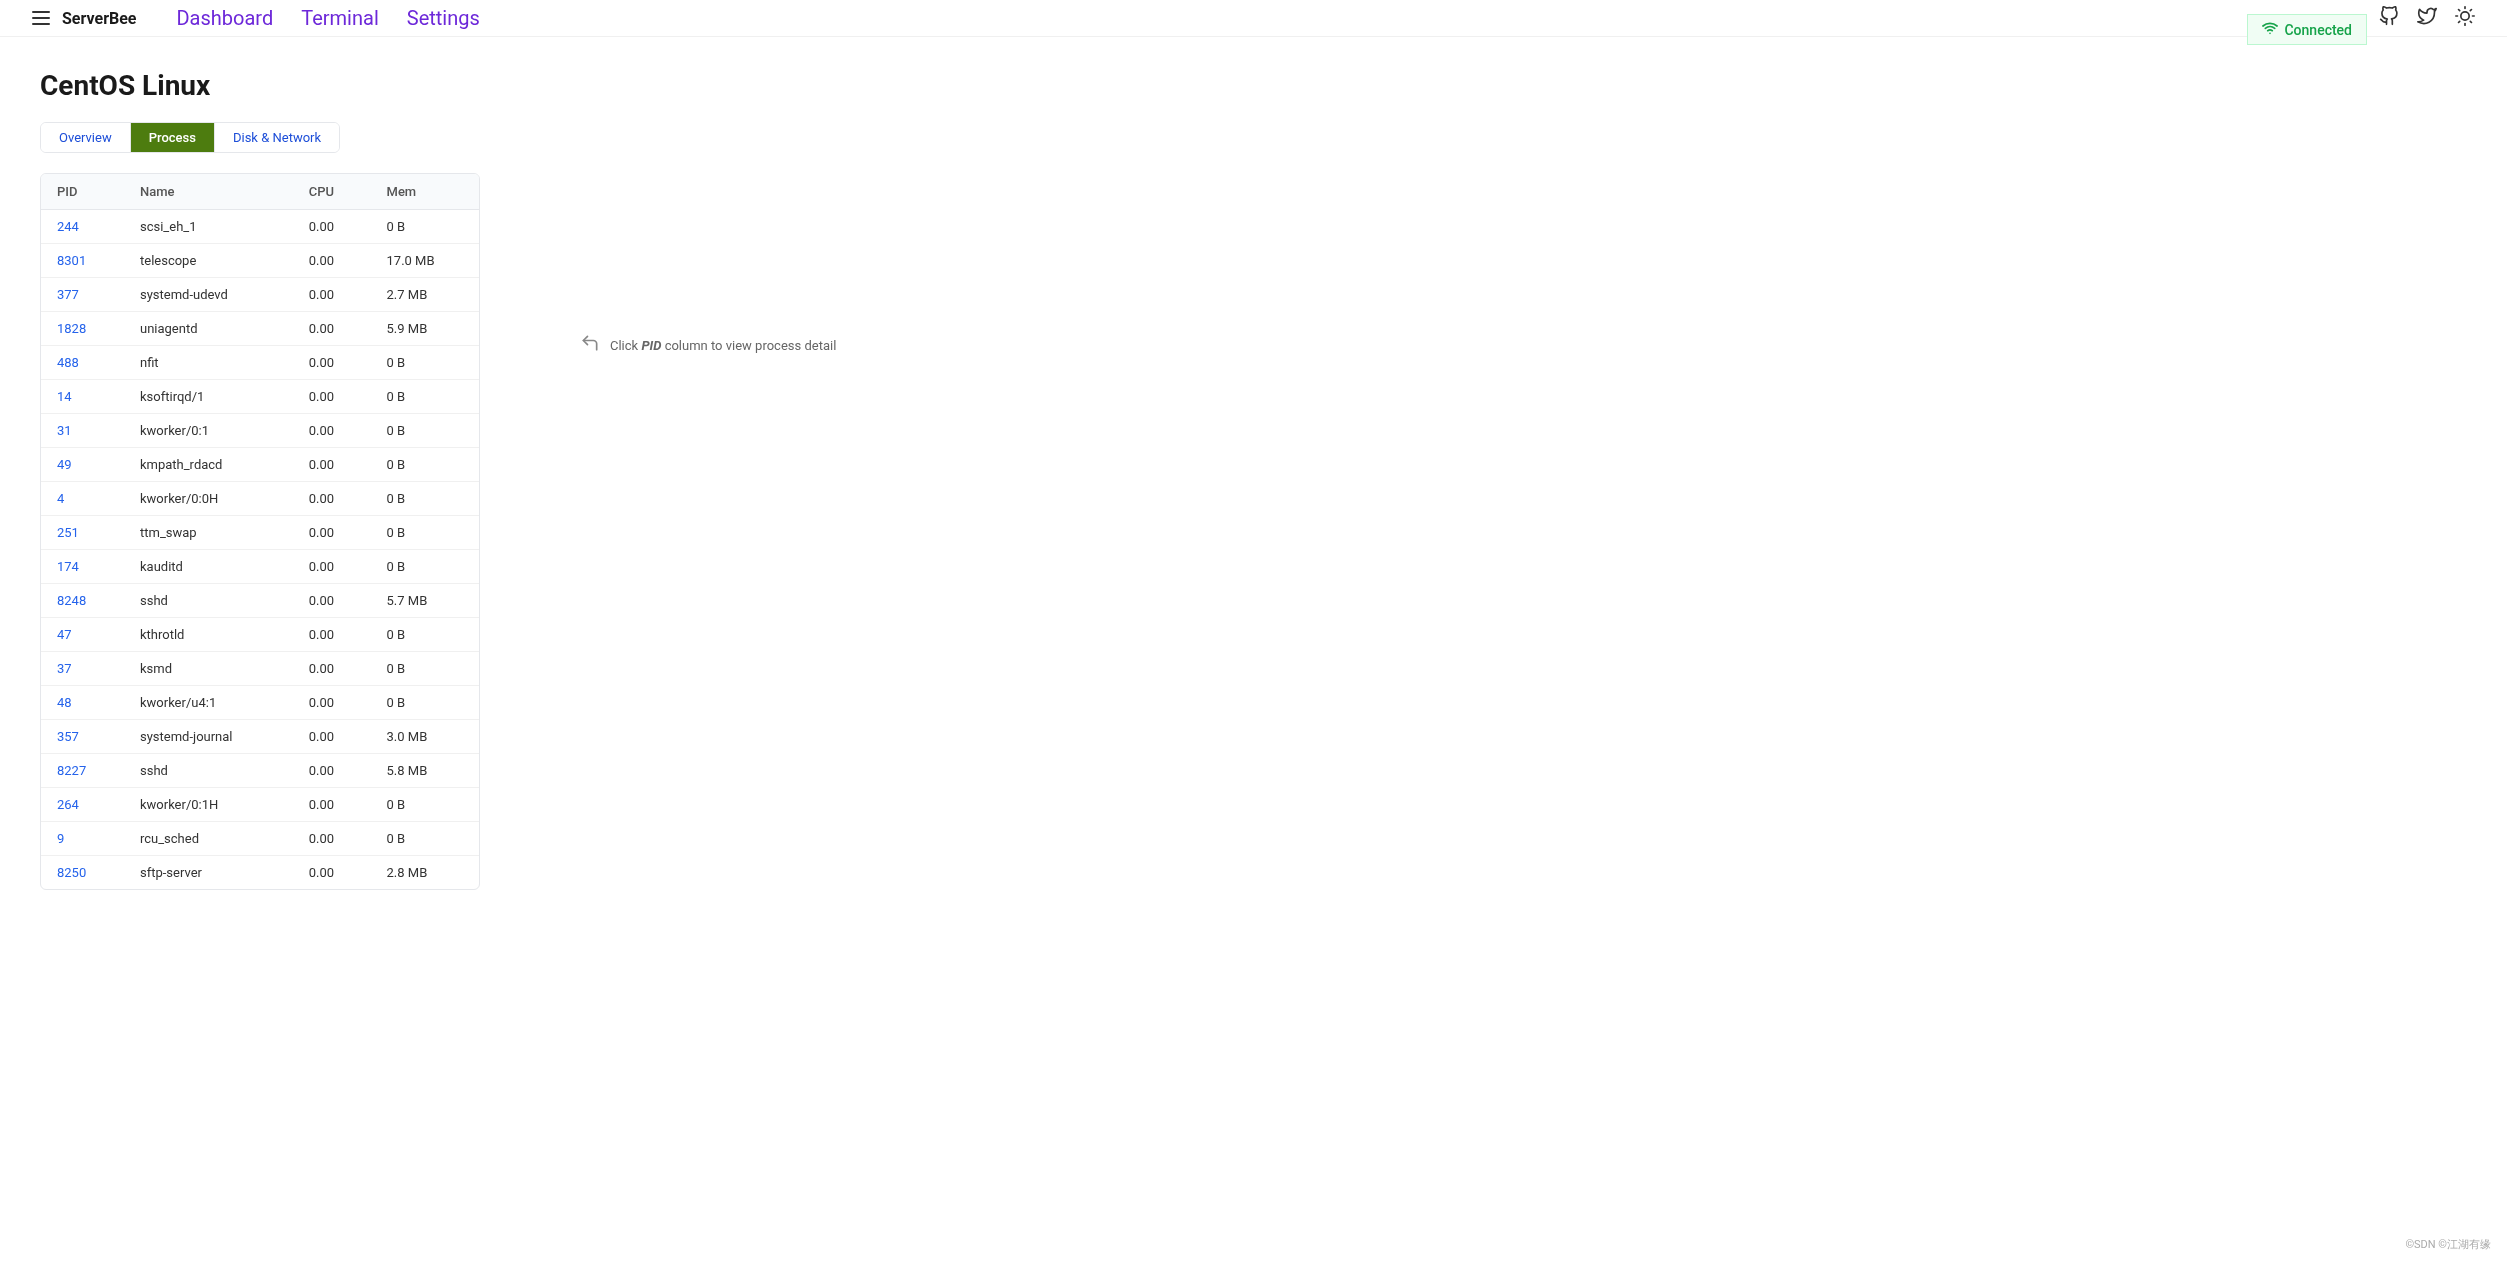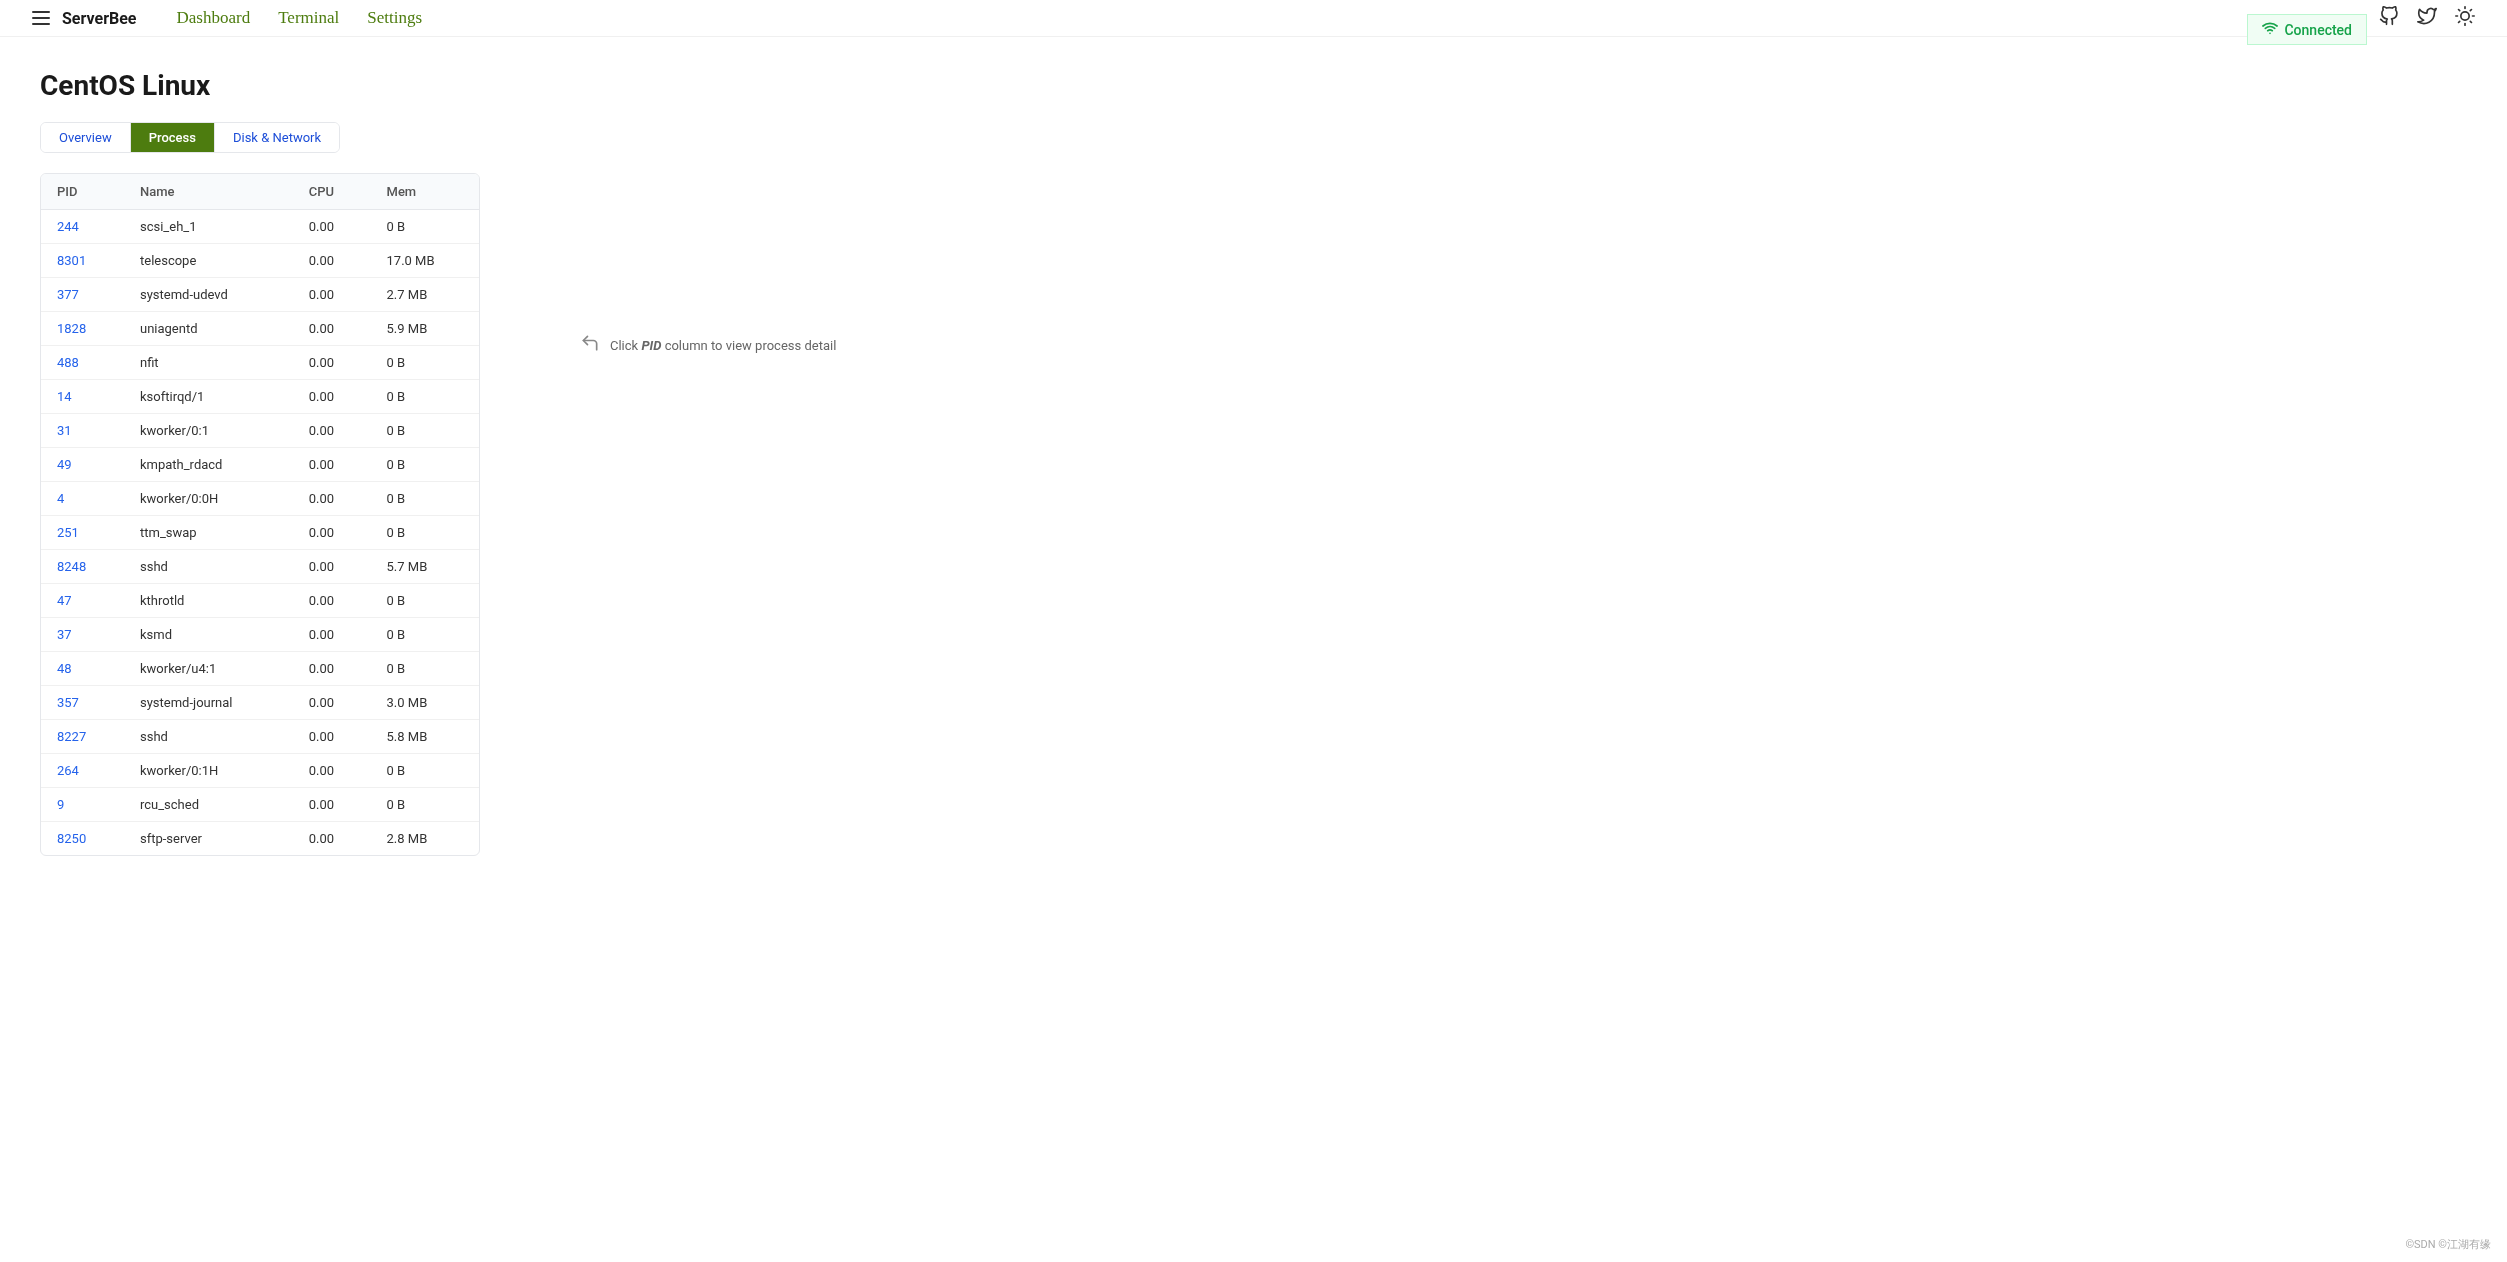--- a/index.html
+++ b/index.html
@@ -24,25 +24,24 @@
       font-weight: 700;
       font-size: 16px;
       margin-right: 40px;
     }
     .nav-links {
       display: flex;
       gap: 28px;
       flex: 1;
     }
     .nav-link {
-      color: #4d7c0f;
+      color: #6d28d9;
       text-decoration: none;
-      font-size: 17px;
+      font-size: 20px;
       cursor: pointer;
-      font-family: Liberation Serif, serif;
     }
     .nav-icons {
       display: flex;
       align-items: center;
       gap: 18px;
     }
     .nav-icon {
       cursor: pointer;
       color: #333;
       font-size: 18px;
@@ -318,20 +317,26 @@
       <td>0.00</td>
       <td>0 B</td>
     </tr>
             <tr>
       <td>251</td>
       <td>ttm_swap</td>
       <td>0.00</td>
       <td>0 B</td>
     </tr>
             <tr>
+      <td>174</td>
+      <td>kauditd</td>
+      <td>0.00</td>
+      <td>0 B</td>
+    </tr>
+            <tr>
       <td>8248</td>
       <td>sshd</td>
       <td>0.00</td>
       <td>5.7 MB</td>
     </tr>
             <tr>
       <td>47</td>
       <td>kthrotld</td>
       <td>0.00</td>
       <td>0 B</td>

